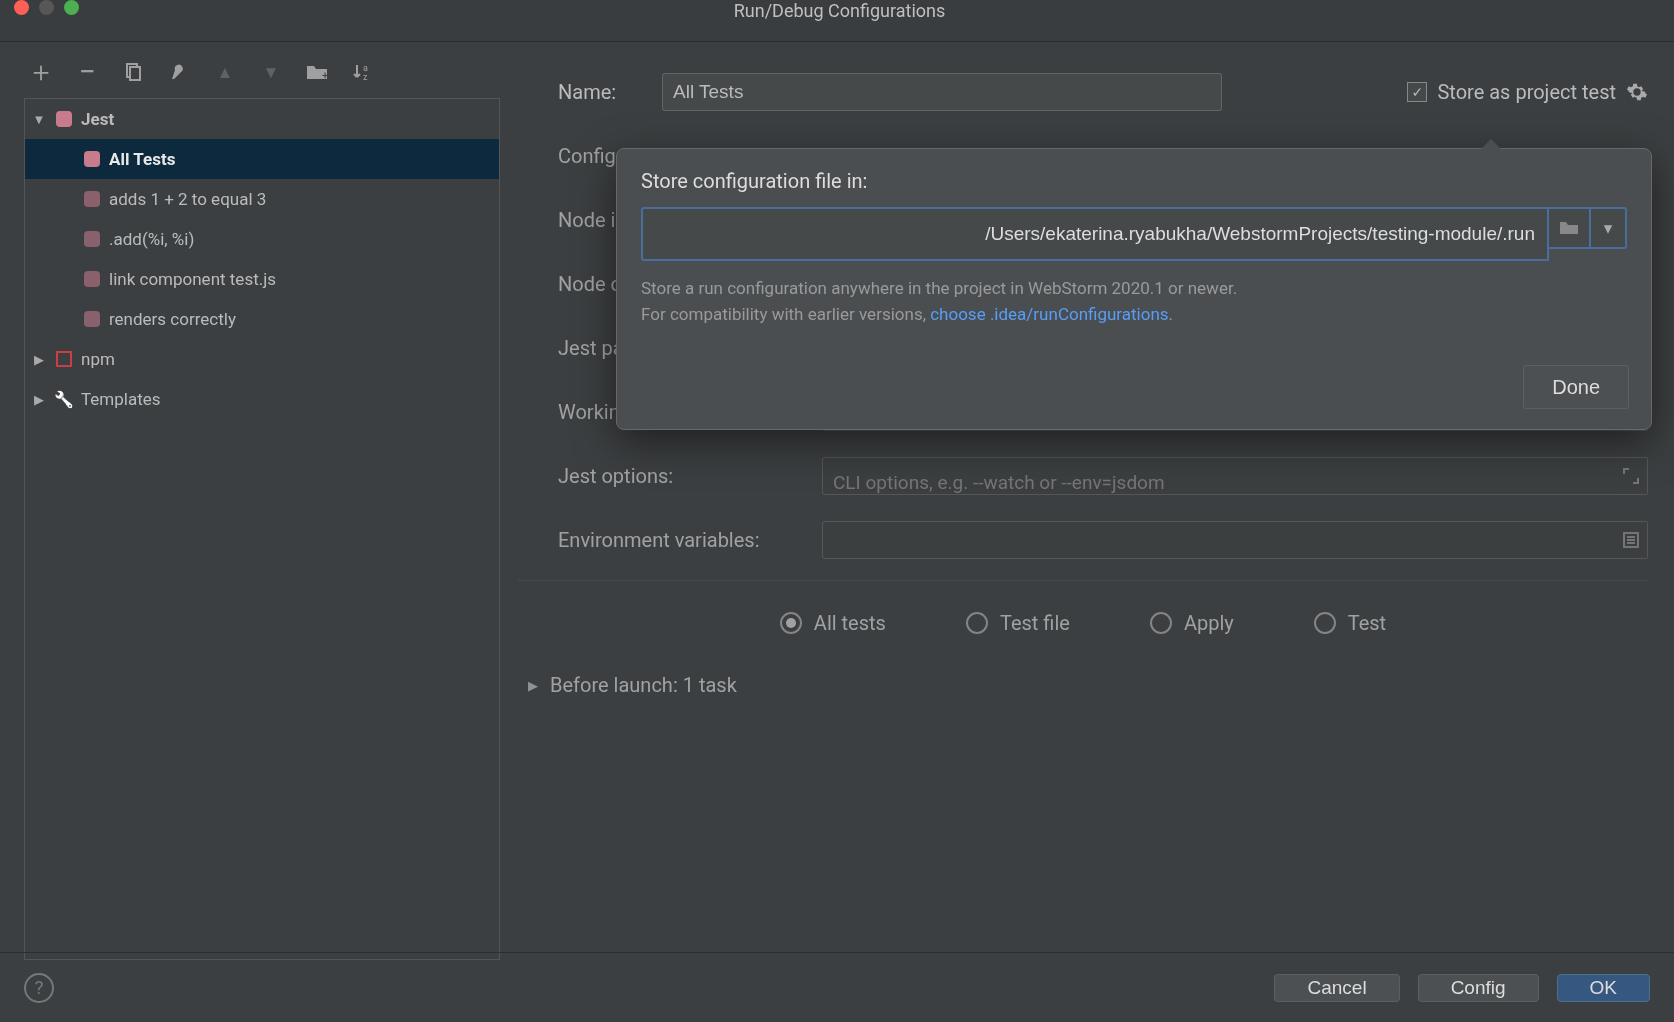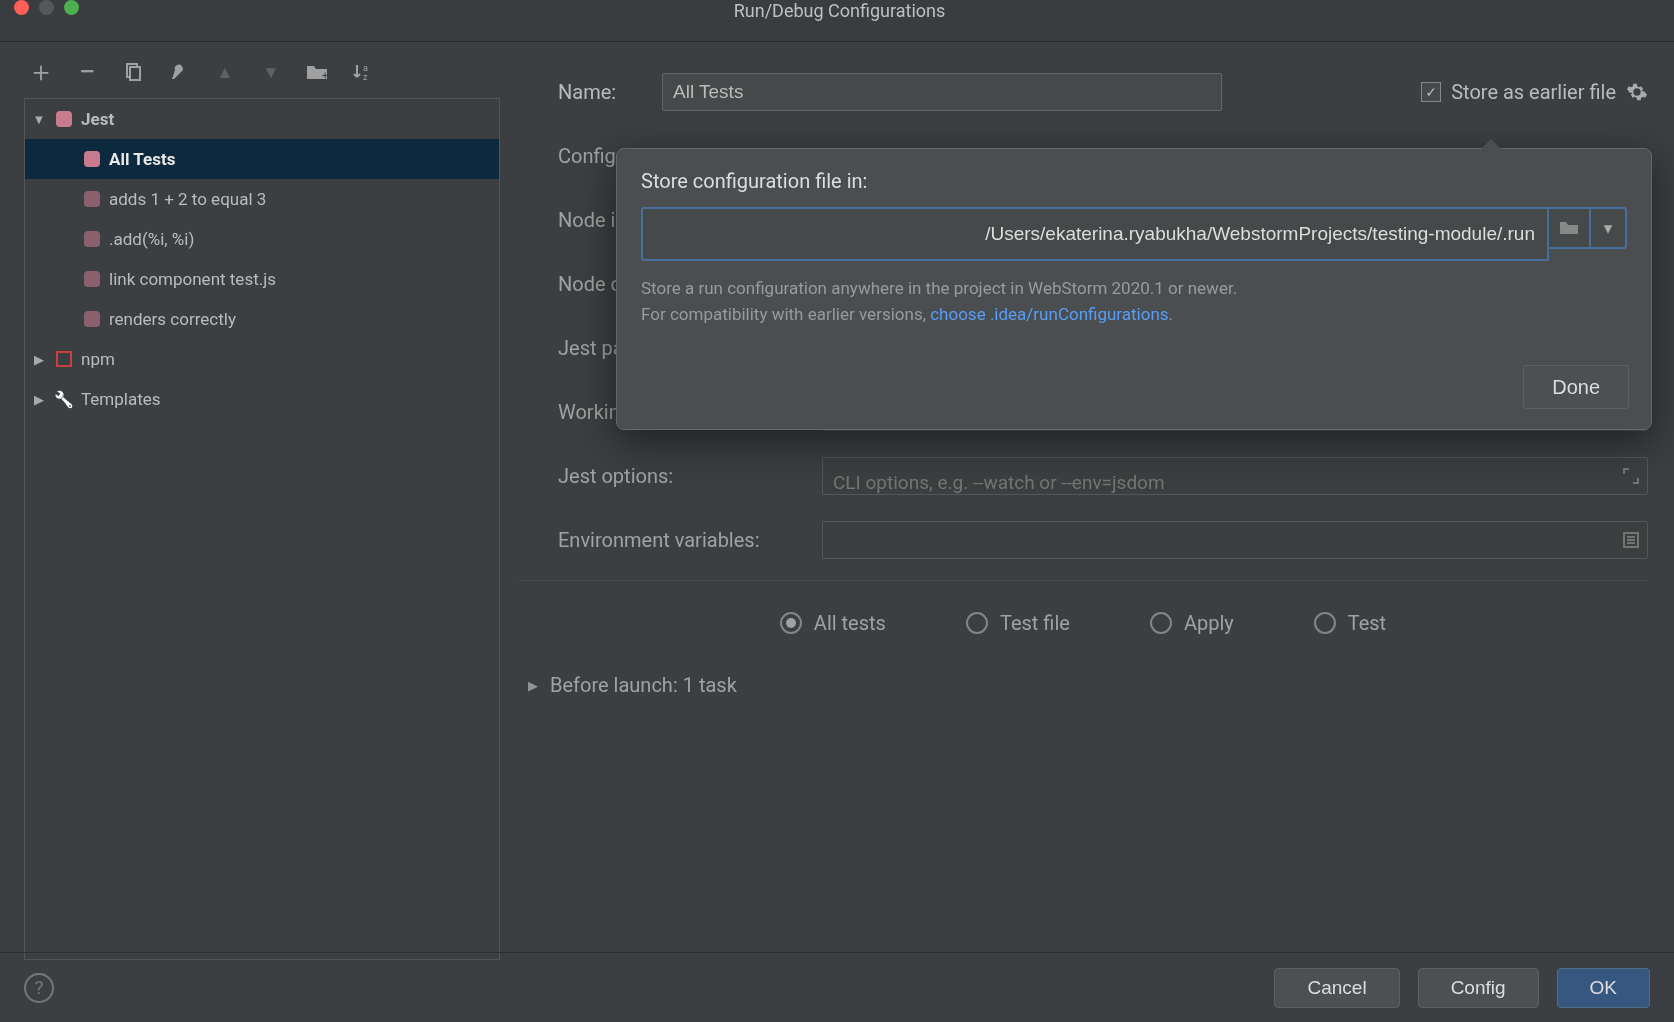--- a/index.html
+++ b/index.html
@@ -146,21 +146,21 @@
   .dim-under{filter:brightness(.86);}
   
   .footer{
     position:absolute;left:0;right:0;bottom:0;height:70px;
     display:flex;align-items:center;padding:0 24px;
     border-top:1px solid #2e2e2e;
   }
   .help{width:30px;height:30px;border-radius:50%;border:2px solid #777;color:#777;display:flex;align-items:center;justify-content:center;font-size:19px;}
   .footer-spacer{flex:1;}
   .btn{
-    height:40px;padding:0 32px;margin-left:18px;
+    height:28px;padding:0 32px;margin-left:18px;
     background:var(--btn-bg);border:1px solid var(--btn-border);
     color:#ddd;font-size:19px;border-radius:4px;
   }
   .btn.primary{background:var(--btn-primary);border-color:var(--btn-primary-border);}
   svg{display:block;}
 </style>
 </head>
 <body>
 
 <div class="titlebar">
@@ -249,21 +249,21 @@
   </div>
 
   <div class="right">
     <div class="row">
       <div class="lbl" style="width:104px">Name:</div>
       <div class="field" style="max-width:560px">
         <input type="text" class="inp" value="All Tests" style="">
       </div>
       <div class="store-holder">
         <span class="chk">✓</span>
-        <span style="font-size:20px;white-space:nowrap">Store as earlier file</span>
+        <span style="font-size:20px;white-space:nowrap">Store as project test</span>
         <span style="color:#aaa">
           <svg width="22" height="22" viewBox="0 0 24 24">
               <path fill="#aaa" d="M12 8a4 4 0 1 0 0 8 4 4 0 0 0 0-8zm9 4a7 7 0 0 1-.1 1.2l2.1 1.6-2 3.4-2.5-1a7 7 0 0 1-2 1.2l-.4 2.6h-4l-.4-2.6a7 7 0 0 1-2-1.2l-2.5 1-2-3.4 2.1-1.6A7 7 0 0 1 3 12a7 7 0 0 1 .1-1.2L1 9.2l2-3.4 2.5 1a7 7 0 0 1 2-1.2L7.9 3h4l.4 2.6a7 7 0 0 1 2 1.2l2.5-1 2 3.4-2.1 1.6A7 7 0 0 1 21 12z"></path>
             </svg>
         </span>
       </div>
     </div>
 
     <div class="dim-under">
       <div class="row">

